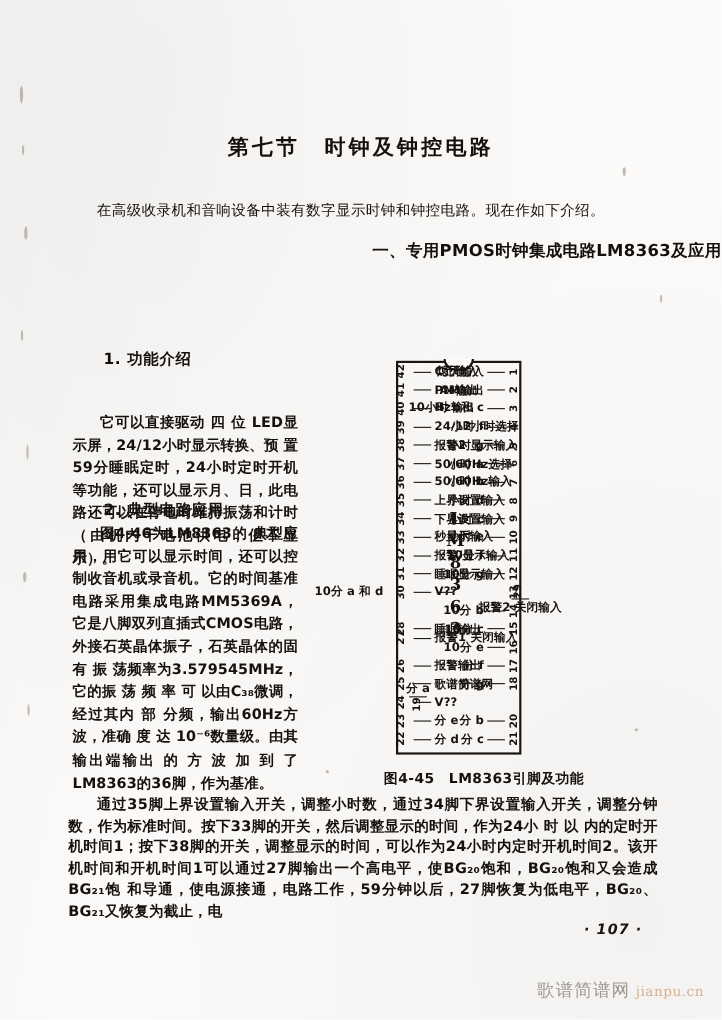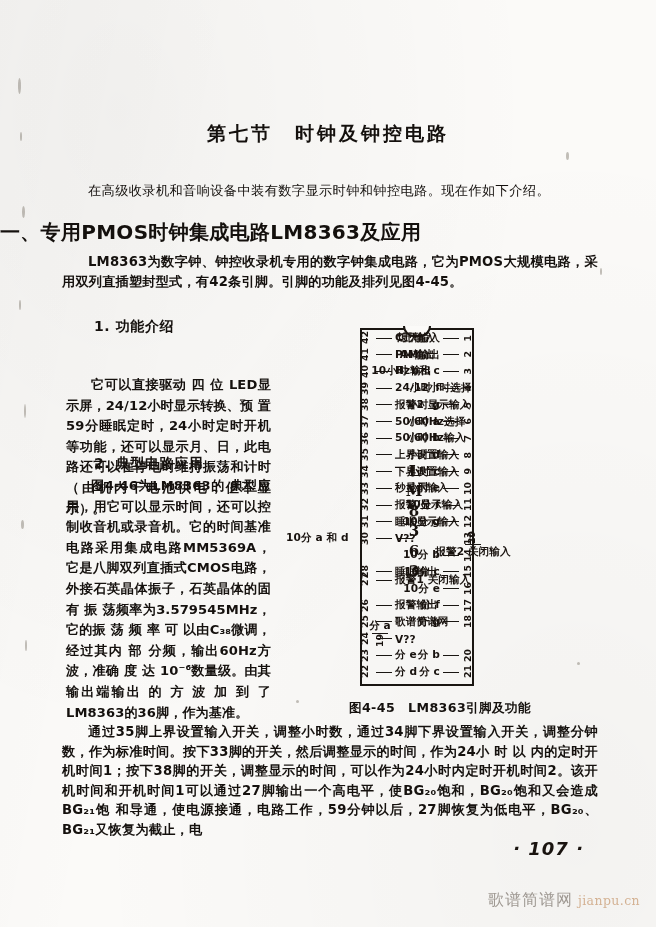--- a/index.html
+++ b/index.html
@@ -64,22 +64,22 @@
     letter-spacing: .4px;
     color: #14100d;
     text-indent: 26px;
   }
 
   .section-head {
     position: absolute;
     left: 0;
     right: 0;
     top: 219px;
-    text-align: left;
-    font-size: 20px;
+    text-align: right;
+    font-size: 15px;
     font-weight: bold;
     letter-spacing: .3px;
     color: #14100d;
   }
 
   .para-full {
     position: absolute;
     left: 62px;
     right: 58px;
     font-size: 13.2px;
@@ -116,21 +116,21 @@
   }
   #col-para-1 { top: 337px; margin-top: 38px; }
   #col-para-2 { top: 476px; }
 
   .para-bottom { top: 722px; }
 
   .page-number {
     position: absolute;
     right: 72px;
     top: 838px;
-    font-size: 18px;
+    font-size: 13px;
     font-weight: bold;
     font-style: italic;
     letter-spacing: 1px;
     color: #1a1410;
   }
 
   .fig-caption {
     position: absolute;
     left: 300px;
     width: 280px;
@@ -267,21 +267,20 @@
   <div class="speck" style="left:600px; top:268px; width:2px;  height:7px;"></div>
   <div class="speck" style="left:577px; top:662px; width:3px;  height:3px;"></div>
   <div class="speck" style="left:296px; top:700px; width:3px;  height:3px;"></div>
 
   <div class="chapter-title">第七节　时钟及钟控电路</div>
 
   <div class="lead-line">在高级收录机和音响设备中装有数字显示时钟和钟控电路。现在作如下介绍。</div>
 
   <div class="section-head">一、专用PMOS时钟集成电路LM8363及应用</div>
 
-  <div class="para-full" id="intro-para">LM8363为数字钟、钟控收录机专用的数字钟集成电路，它为PMOS大规模电路，采用双列直插塑封型式，有42条引脚。引脚的功能及排列见图4-45。</div>
 
   <div class="sub-head" id="sub-1">1. 功能介绍</div>
 
   <div class="col-left" id="col-para-1">它可以直接驱动 四 位 LED显示屏，24/12小时显示转换、预 置 59分睡眠定时，24小时定时开机等功能，还可以显示月、日，此电路还可以在停电时维持振荡和计时（由机内干电池供电，但不显示）。</div>
 
   <div class="sub-head" id="sub-2">2. 典型电路应用</div>
 
   <div class="col-left" id="col-para-2">图4-46为LM8363的 典型应用，用它可以显示时间，还可以控制收音机或录音机。它的时间基准电路采用集成电路MM5369A，它是八脚双列直插式CMOS电路，外接石英晶体振子，石英晶体的固 有 振 荡频率为3.579545MHz，它的振 荡 频 率 可 以由C₃₈微调，经过其内 部 分频，输出60Hz方波，准确 度 达 10⁻⁶数量级。由其输出端输出 的 方 波 加 到 了LM8363的36脚，作为基准。</div>
 
   <div id="diagram">

